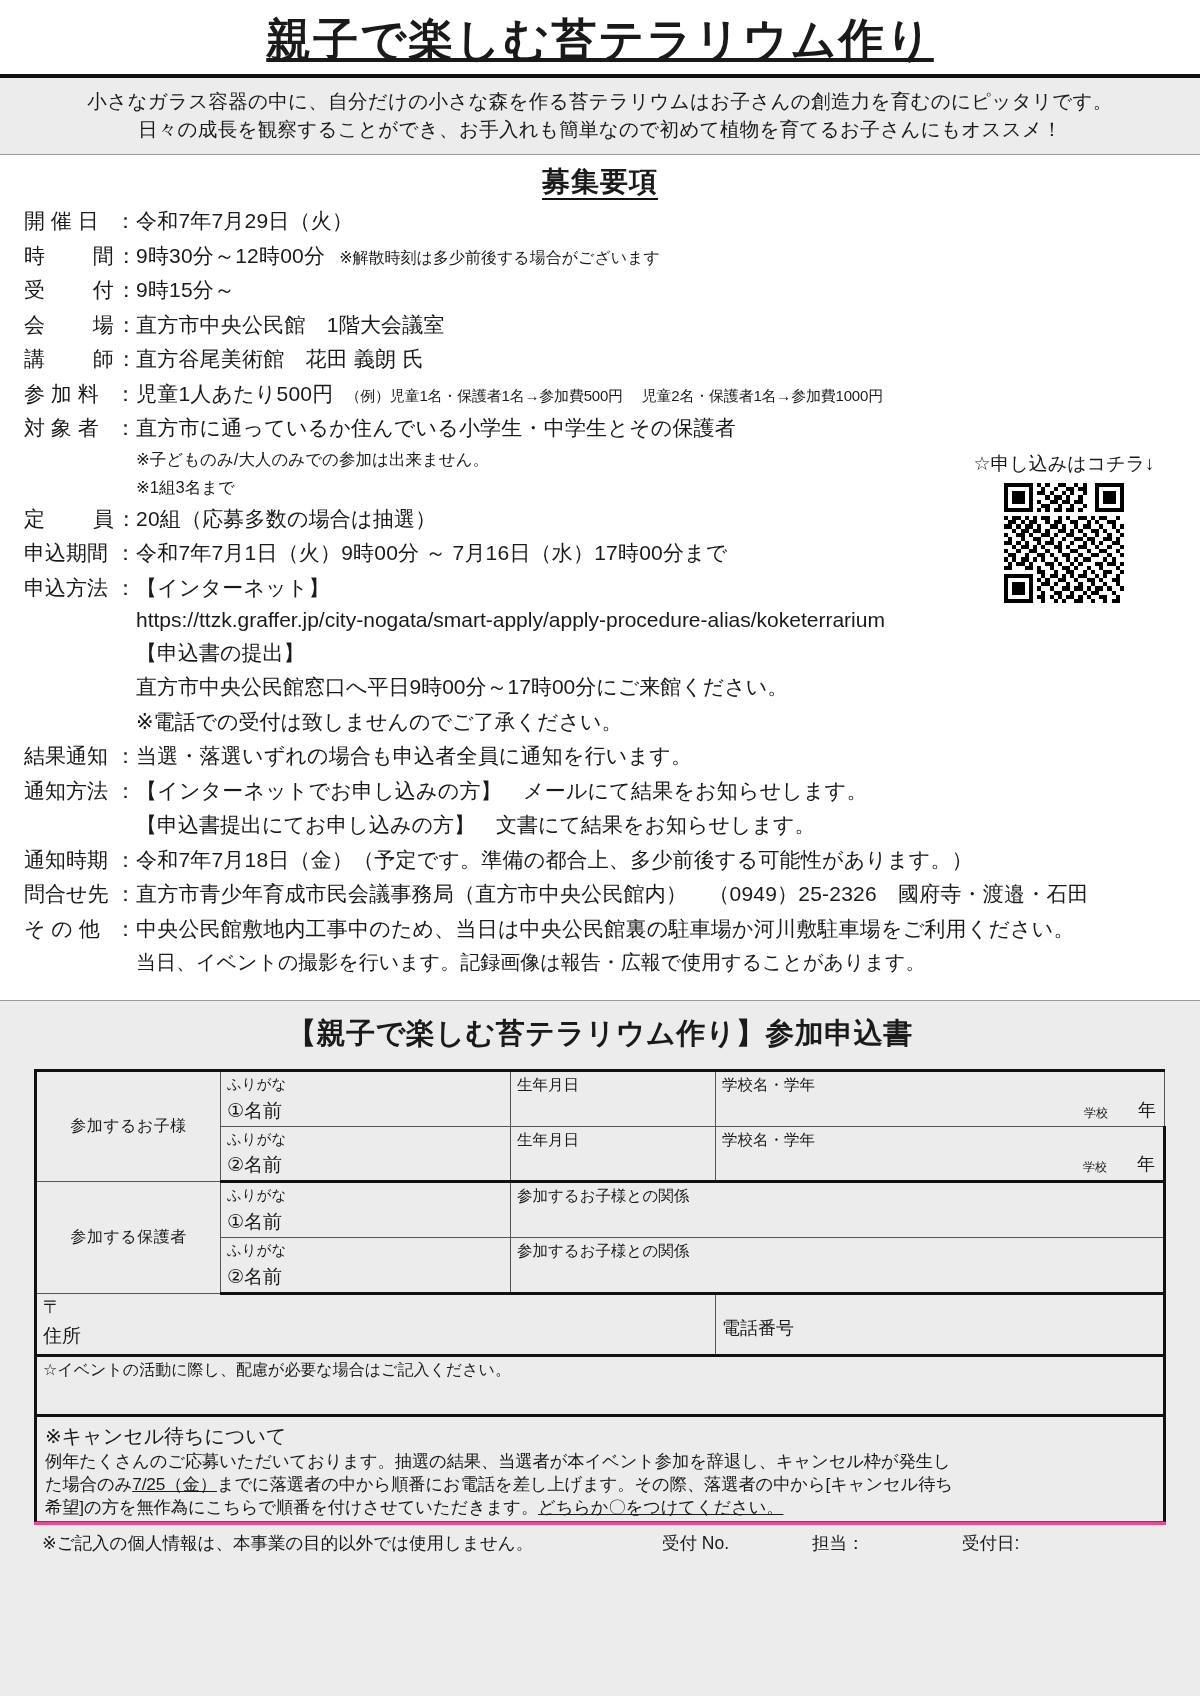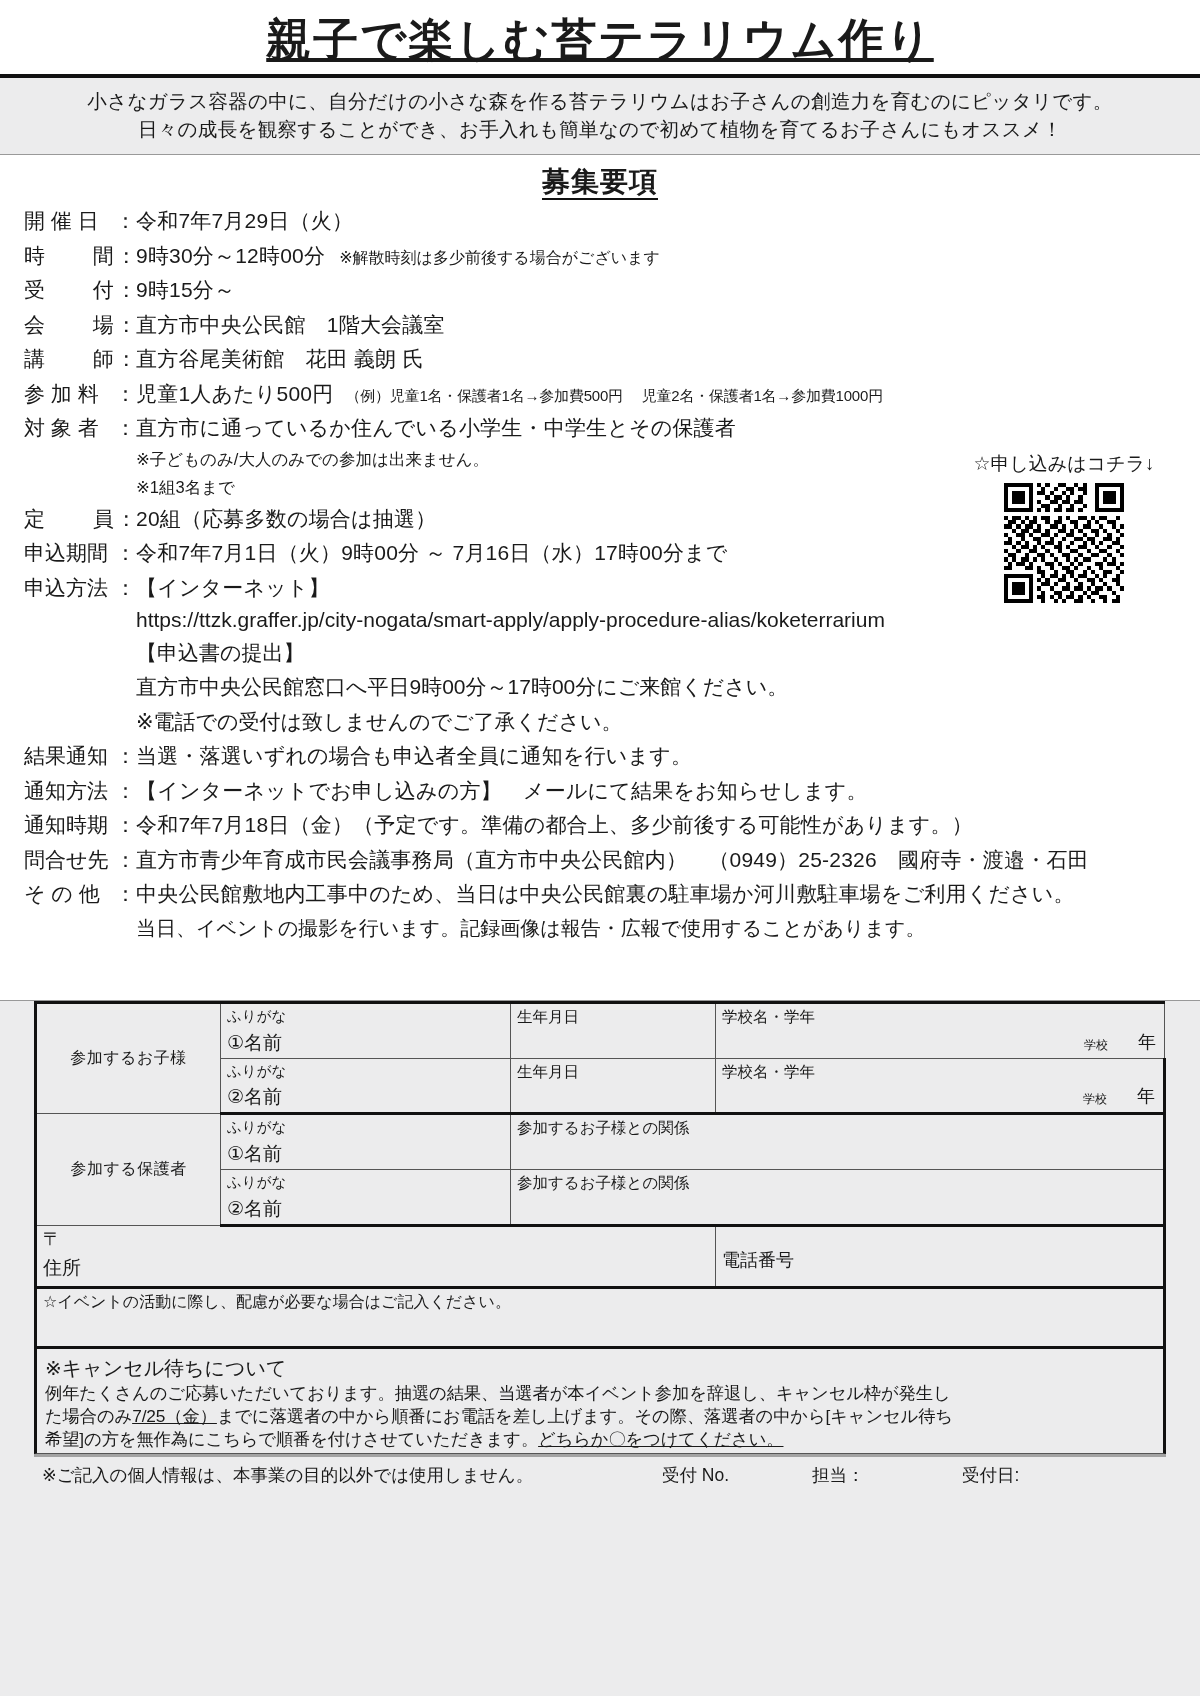--- a/index.html
+++ b/index.html
@@ -213,21 +213,21 @@
     align-items: baseline;
     margin-top: 9px;
     padding-bottom: 4px;
   }
   .choice-lead { font-size: 22px; width: 340px; }
   .choice-opt { font-size: 22px; width: 300px; text-align: center; }
 
   .footer-row {
     display: flex;
     align-items: baseline;
-    border-top: 3px solid #a3a3a3;
+    border-top: 3px solid #ec4899;
     padding: 6px 8px 0 8px;
     font-size: 17.5px;
   }
   .footer-left { flex: 0 0 620px; }
   .footer-item { flex: 0 0 150px; }
   .footer-item.last { flex: 0 0 auto; }
 </style>
 </head>
 <body>
 
@@ -341,20 +341,21 @@
     <div class="dval">当選・落選いずれの場合も申込者全員に通知を行います。</div>
   </div>
 
   <div class="drow">
     <div class="dlabel">
         <span>通知方法</span>
         <span class="colon">：</span>
       </div>
     <div class="dval">【インターネットでお申し込みの方】　メールにて結果をお知らせします。</div>
   </div>
+  <div class="dcont">【申込書提出にてお申し込みの方】　文書にて結果をお知らせします。</div>
 
   <div class="drow">
     <div class="dlabel">
         <span>通知時期</span>
         <span class="colon">：</span>
       </div>
     <div class="dval">令和7年7月18日（金）（予定です。準備の都合上、多少前後する可能性があります。）</div>
   </div>
 
   <div class="drow">
@@ -611,20 +612,21 @@
           <rect x="17" y="28" width="2" height="1"></rect>
           <rect x="21" y="28" width="1" height="1"></rect>
           <rect x="24" y="28" width="1" height="1"></rect>
           <rect x="26" y="28" width="2" height="1"></rect>
       </g>
     </svg>
   </div>
 </div>
 
 <div class="form-section">
+  <div class="form-title">【親子で楽しむ苔テラリウム作り】参加申込書</div>
 
   <table class="apply">
     <colgroup>
       <col style="width:185px">
         <col style="width:290px">
         <col style="width:205px">
         <col style="width:100px">
         <col>
     </colgroup>
     <tbody>

